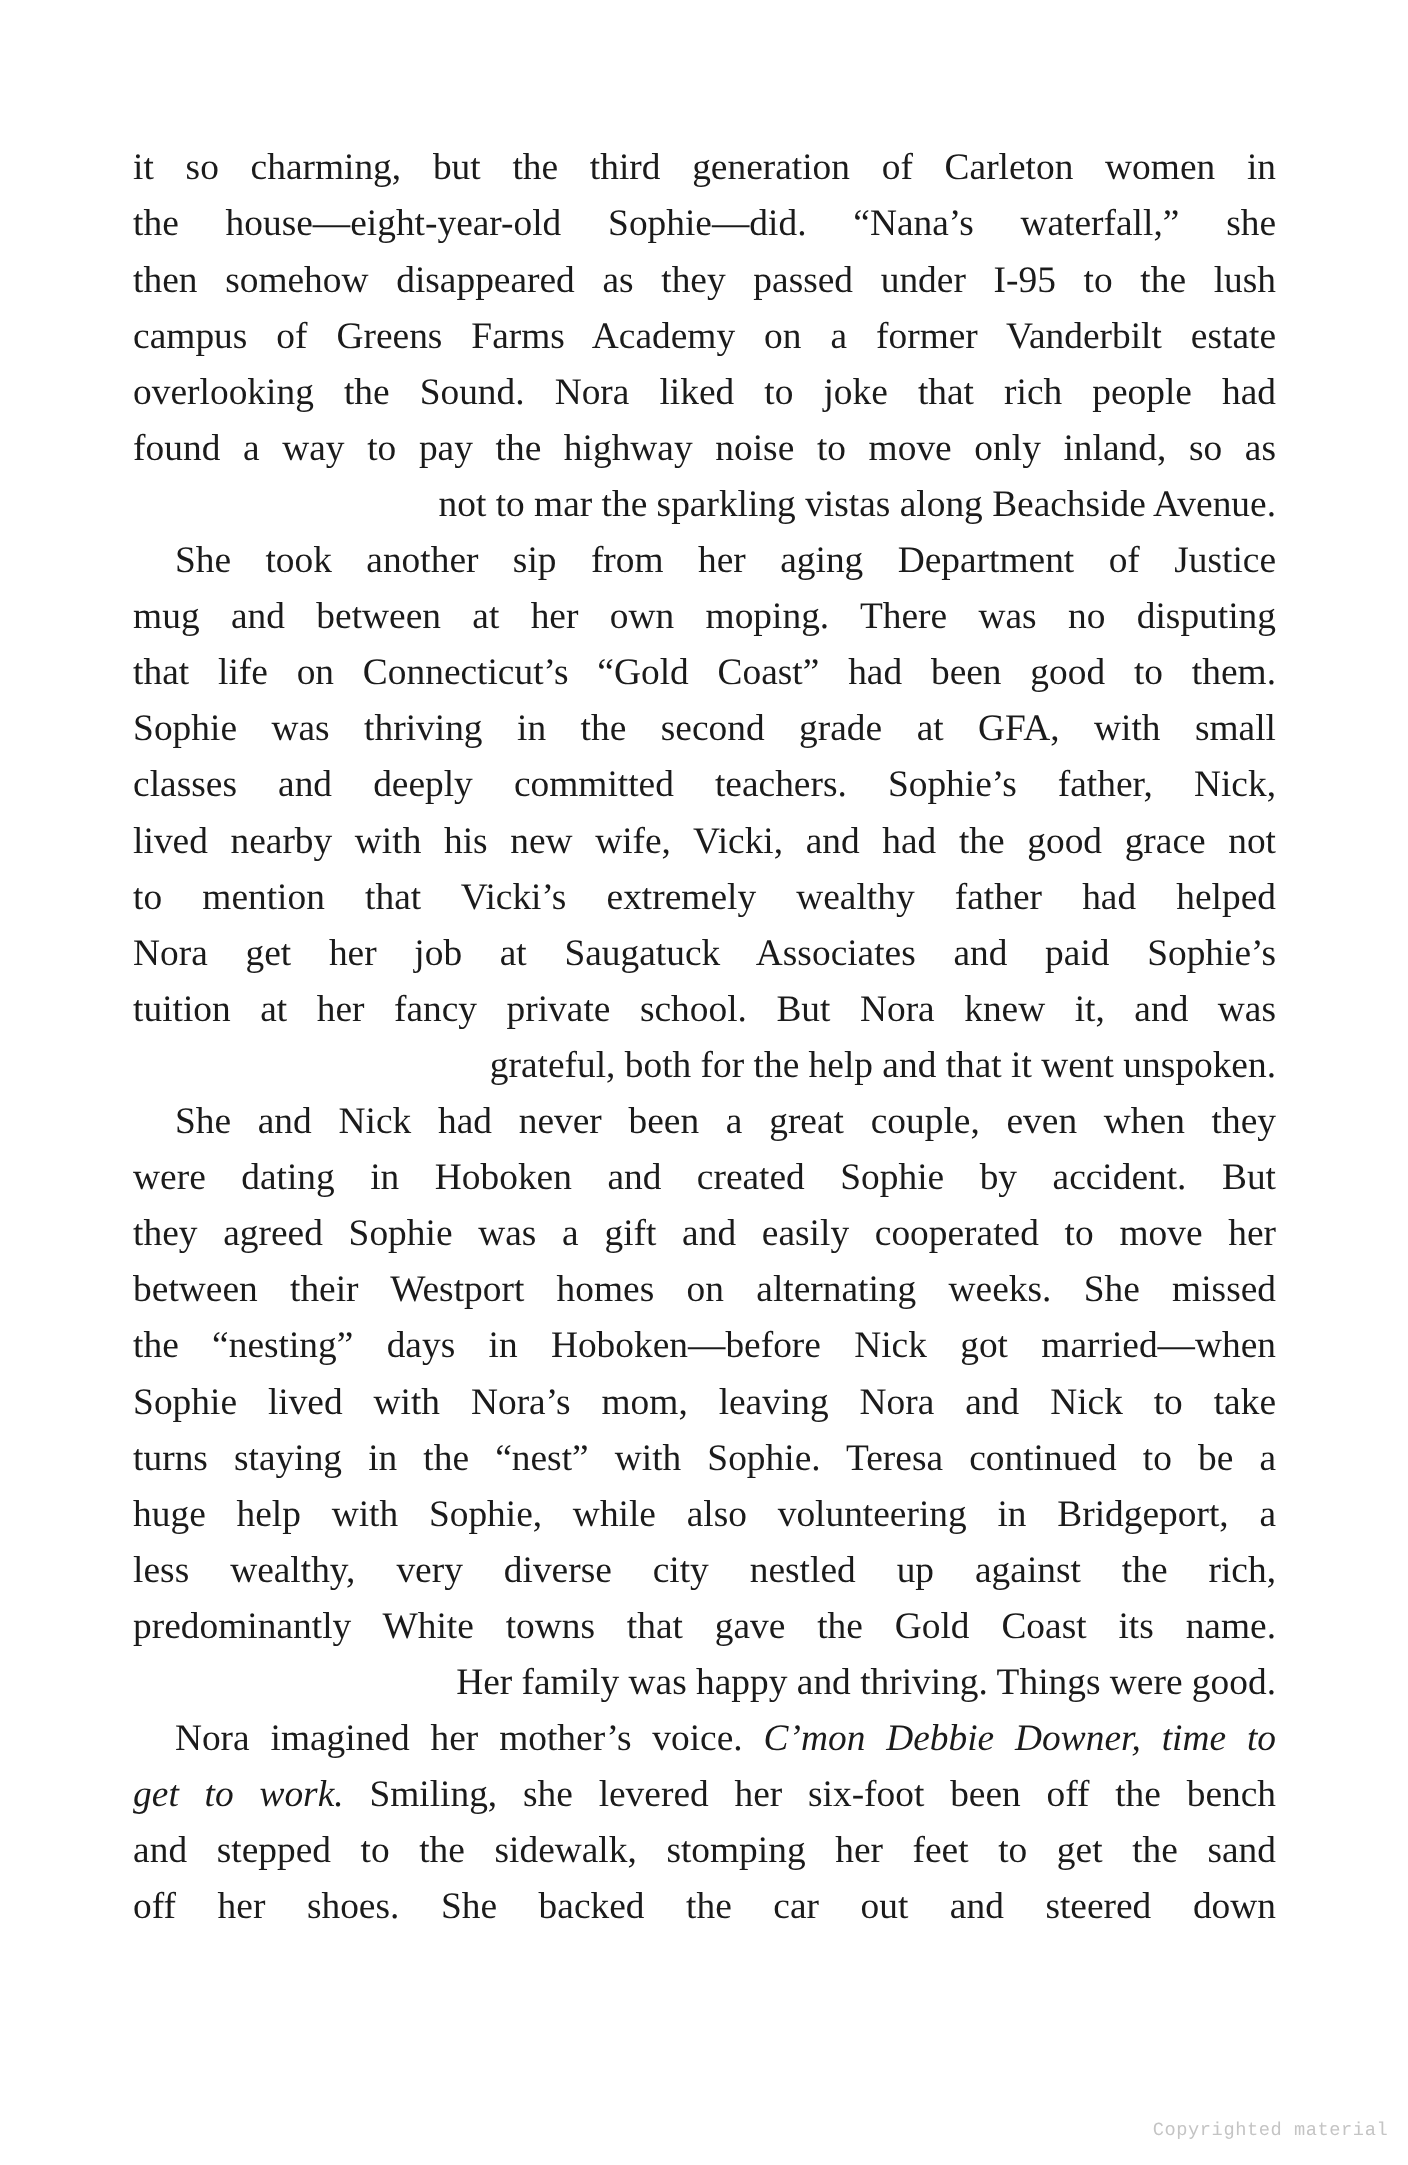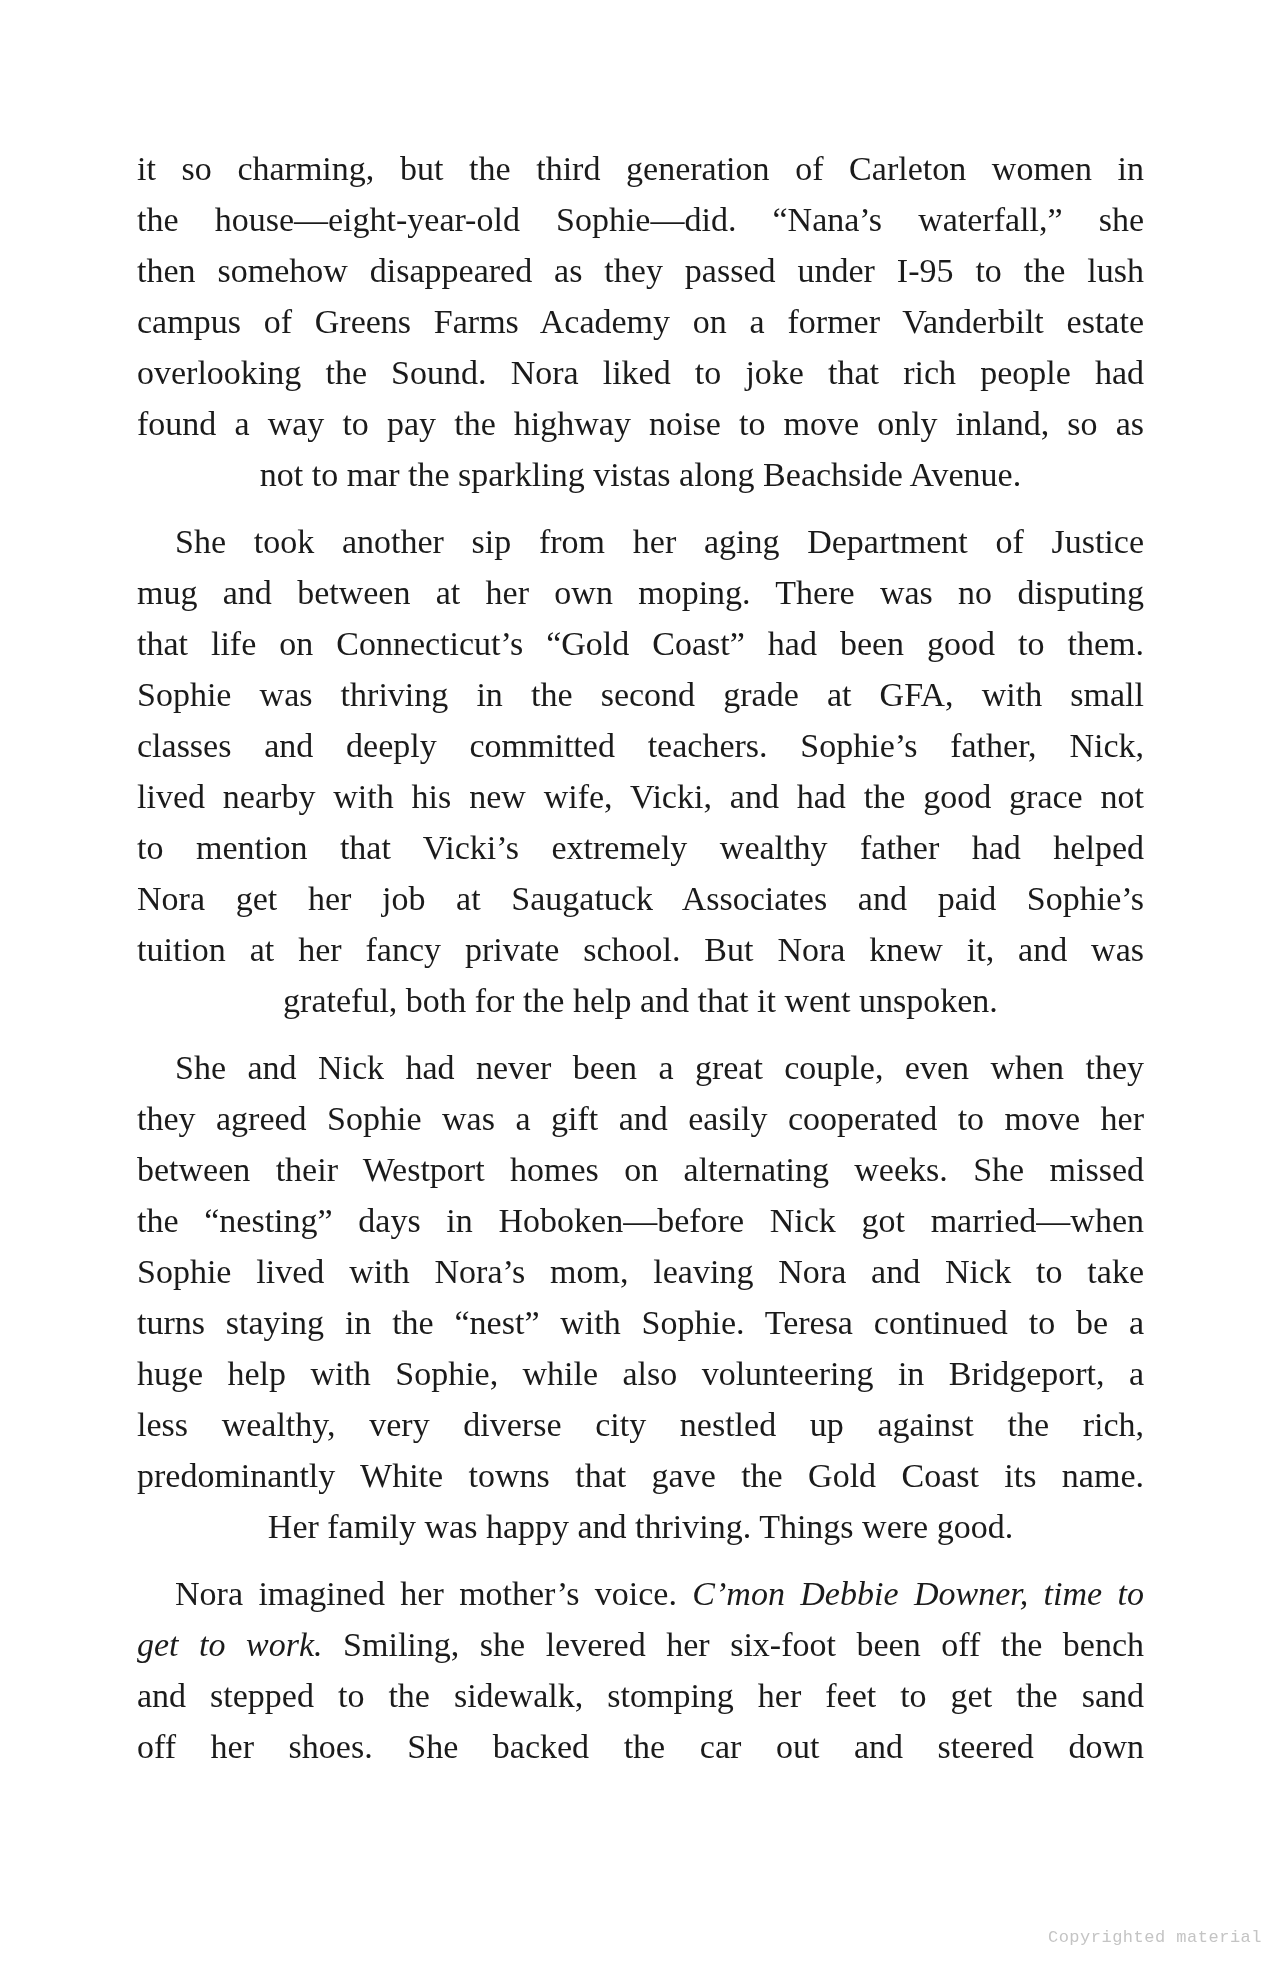--- a/index.html
+++ b/index.html
@@ -16,28 +16,28 @@
     font-family: "Liberation Serif", "DejaVu Serif", serif;
     color: #1b1b1b;
   }
   .text-block {
     position: absolute;
     left: 121px;
     top: 127px;
     width: 1039px;
   }
   .para {
-    margin: 16px;
+    margin: 0;
     padding: 0;
   }
   .line {
     font-size: 34px;
     line-height: 51px;
     white-space: normal;
-    text-align: center;
+    text-align: right;
   }
   .line.just {
     text-align: justify;
     text-align-last: justify;
   }
   .line.indent {
     padding-left: 38px;
   }
   .line .italic {
     font-style: italic;
@@ -73,20 +73,21 @@
         <div class="line just"><span>Sophie was thriving in the second grade at GFA, with small</span></div>
         <div class="line just"><span>classes and deeply committed teachers. Sophie’s father, Nick,</span></div>
         <div class="line just"><span>lived nearby with his new wife, Vicki, and had the good grace not</span></div>
         <div class="line just"><span>to mention that Vicki’s extremely wealthy father had helped</span></div>
         <div class="line just"><span>Nora get her job at Saugatuck Associates and paid Sophie’s</span></div>
         <div class="line just"><span>tuition at her fancy private school. But Nora knew it, and was</span></div>
         <div class="line"><span>grateful, both for the help and that it went unspoken.</span></div>
       </div>
       <div class="para">
         <div class="line just indent"><span>She and Nick had never been a great couple, even when they</span></div>
+        <div class="line just"><span>were dating in Hoboken and created Sophie by accident. But</span></div>
         <div class="line just"><span>they agreed Sophie was a gift and easily cooperated to move her</span></div>
         <div class="line just"><span>between their Westport homes on alternating weeks. She missed</span></div>
         <div class="line just"><span>the “nesting” days in Hoboken—before Nick got married—when</span></div>
         <div class="line just"><span>Sophie lived with Nora’s mom, leaving Nora and Nick to take</span></div>
         <div class="line just"><span>turns staying in the “nest” with Sophie. Teresa continued to be a</span></div>
         <div class="line just"><span>huge help with Sophie, while also volunteering in Bridgeport, a</span></div>
         <div class="line just"><span>less wealthy, very diverse city nestled up against the rich,</span></div>
         <div class="line just"><span>predominantly White towns that gave the Gold Coast its name.</span></div>
         <div class="line"><span>Her family was happy and thriving. Things were good.</span></div>
       </div>

